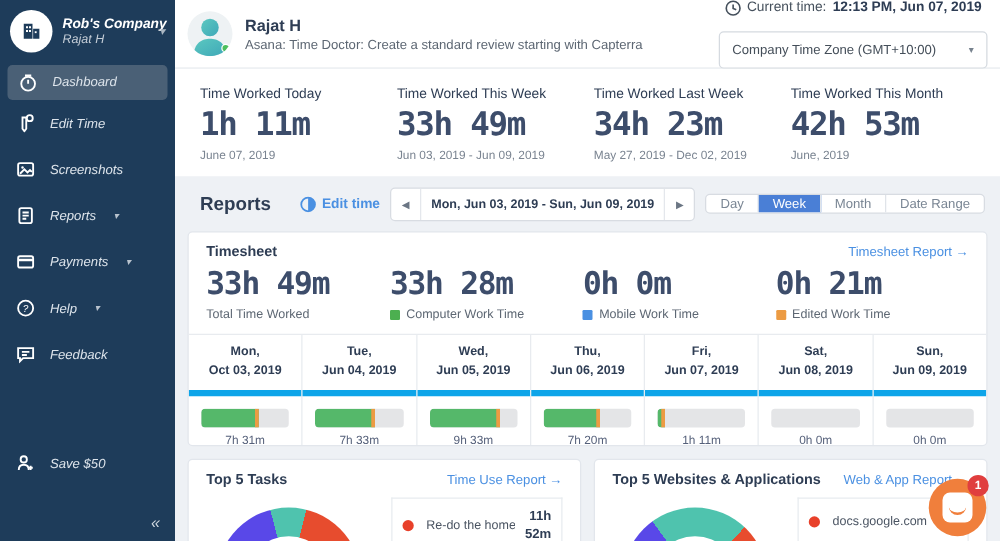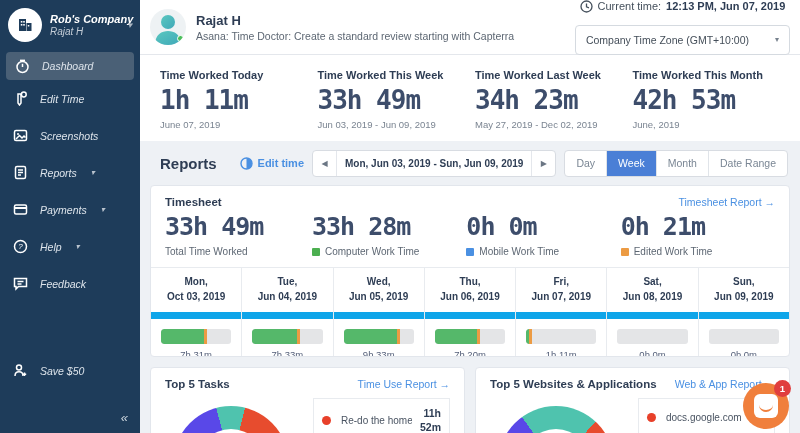--- a/index.html
+++ b/index.html
@@ -33,56 +33,56 @@
   .tb-name { font-size:13px; font-weight:bold; color:#2e3d54; }
   .tb-task { font-size:10.5px; color:#5d6773; margin-top:2px; white-space:nowrap; }
   .tb-right { margin-left:auto; display:flex; align-items:center; gap:12px;flex-direction:column; }
   .tb-time { font-size:11px; color:#45505c; display:flex; align-items:center; gap:5px; white-space:nowrap; }
   .tb-time b { color:#2e3d54; }
   .tz-select { border:1px solid #d5dae0; border-radius:4px; background:#fff; height:30px; display:flex; align-items:center; padding:0 10px; font-size:10.5px; color:#444e59; gap:26px; cursor:pointer; white-space:nowrap; }
   .tz-select .crt { font-size:8px; color:#77828e; }
 
   .stats { background:#fff; height:86px; display:flex; padding:10px 10px 0 20px; flex:0 0 86px; }
   .stat { flex:1; padding-top:4px; }
-  .stat-title { font-size:11px; font-weight:bold; color:#2e3d54; }
+  .stat-title { font-size:11px; font-weight:normal; color:#2e3d54; }
   .stat-value { font-family:"DejaVu Sans Mono",monospace; font-size:26px; font-weight:bold; color:#3d4d6b; margin-top:4px; letter-spacing:-1px; }
   .stat-period { font-size:9.5px; color:#7a8491; margin-top:4px; }
 
   .content { flex:1; padding:0 10px; position:relative; }
   .reports-bar { height:44px; display:flex; align-items:center; padding:0 2px 0 10px; }
   .reports-title { font-size:15px; font-weight:bold; color:#2e3d54; }
   .rb-right { margin-left:auto; display:flex; align-items:center; gap:8px; }
   .edit-time { display:flex; align-items:center; gap:5px; color:#4a90e2; font-size:11px; font-weight:bold; cursor:pointer; }
   .date-nav { display:flex; align-items:stretch; background:#fff; border:1px solid #d8dce2; border-radius:4px; height:27px; overflow:hidden; }
   .date-nav .arr { width:24px; display:flex; align-items:center; justify-content:center; color:#6b7684; font-size:8px; cursor:pointer; }
   .date-nav .arr.l { border-right:1px solid #e4e7ec; }
   .date-nav .arr.r { border-left:1px solid #e4e7ec; }
   .date-nav .rng { display:flex; align-items:center; padding:0 8px; font-size:10px; font-weight:bold; color:#2e3d54; white-space:nowrap; }
-  .views { display:flex; border:1px solid #d8dce2; border-radius:4px; overflow:hidden; height:27px; background:#fff; }
+  .views { display:flex; border:1px solid #d8dce2; border-radius:4px; overflow:hidden; height:16px; background:#fff; }
   .view-btn { display:flex; align-items:center; padding:0 11px; font-size:10.5px; color:#7a8694; border-right:1px solid #e0e4e9; cursor:pointer; white-space:nowrap; }
   .view-btn:last-child { border-right:none; }
   .view-btn.active { background:#4a7fd6; color:#fff; }
 
   .card { background:#fff; border:1px solid #e2e6ec; border-radius:4px; }
   .ts-card { padding:10px 14px 0 14px; height:172px; overflow:hidden; }
   .card-head { display:flex; align-items:center; }
   .card-title { font-size:11.5px; font-weight:bold; color:#2e3d54; }
   .card-link { margin-left:auto; font-size:10.5px; color:#4a90e2; cursor:pointer; }
 
   .ts-summary { display:flex; margin-top:4px; }
   .ts-stat { flex:1.05; }
   .ts-stat:first-child { flex:1; }
   .ts-value { font-family:"DejaVu Sans Mono",monospace; font-size:25px; font-weight:bold; color:#3d4d6b; letter-spacing:-1px; }
   .ts-label { font-size:10px; color:#5d6773; margin-top:5px; display:flex; align-items:center; gap:5px; }
   .legend-sq { width:8px; height:8px; border-radius:1px; display:inline-block; }
 
   .days { display:flex; border-top:1px solid #e8ebef; margin:10px -14px 0 -14px; }
   .day-col { flex:1; border-right:1px solid #e8ebef; text-align:center; }
   .day-col:last-child { border-right:none; }
-  .day-head { padding:7px 4px 8px 4px; border-bottom:7px solid #0ea5e9; font-size:10px; font-weight:bold; color:#2e3d54; line-height:1.45; }
+  .day-head { padding:7px 4px 8px 4px; border-bottom:5px solid #0ea5e9; font-size:10px; font-weight:bold; color:#2e3d54; line-height:1.45; }
   .day-bar-wrap { padding:10px 10px 5px 10px; }
   .day-bar { height:15px; background:#e4e5e7; border-radius:3px; overflow:hidden; }
   .day-fill { height:100%; background:#55b86a; position:relative; border-radius:3px 0 0 3px; }
   .day-fill::after { content:""; position:absolute; right:0; top:0; bottom:0; width:3px; background:#ec9b43; }
   .day-fill.empty::after { display:none; }
   .day-time { font-size:9.5px; color:#55607a; padding-bottom:8px; }
 
   .bottom-row { display:flex; gap:10px; margin-top:10px; }
   .half-card { flex:1; padding:10px 14px; height:160px; position:relative; overflow:hidden; }
   .donut { position:absolute; left:22px; top:38px; width:116px; height:116px; border-radius:50%; }

